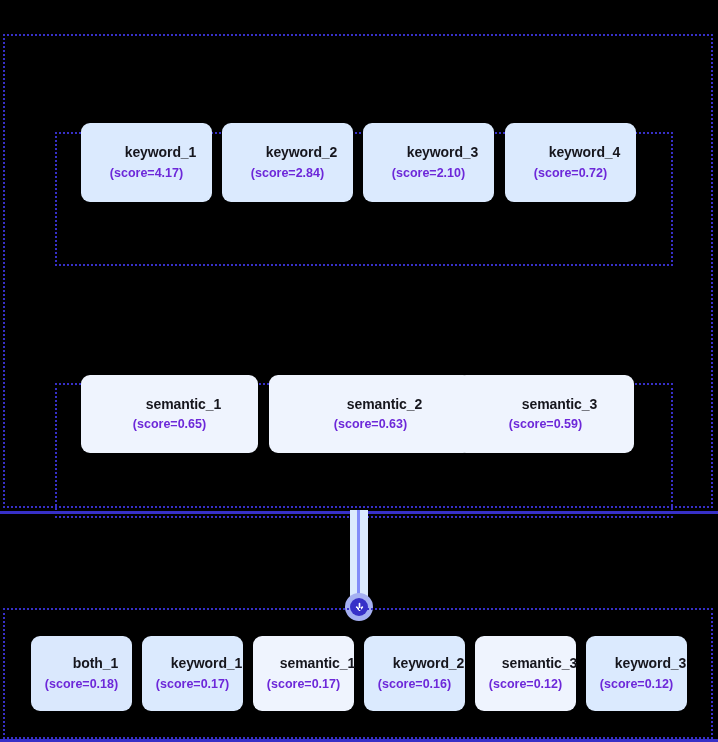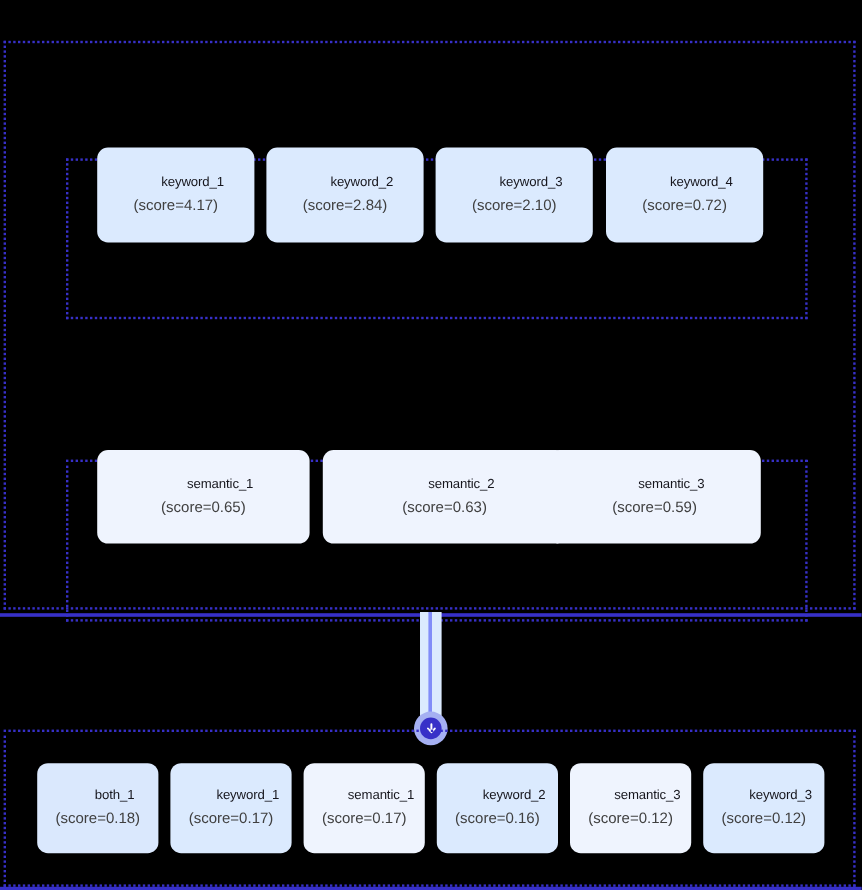--- a/index.html
+++ b/index.html
@@ -84,31 +84,31 @@
     display: flex;
     flex-direction: column;
     align-items: center;
     justify-content: center;
     line-height: 1.18;
     color: #111118;
     text-align: center;
     padding: 0 6px;
   }
   .node .node-label {
-    font-size: 11px;
-    font-weight: 400;
+    font-size: 14px;
+    font-weight: 700;
     letter-spacing: -0.1px;
     margin-bottom: 5px;
     color: #16161d;
     padding-left: 28px;
   }
   .node .node-score {
     font-size: 12.5px;
-    font-weight: 400;
-    color: #404040;
+    font-weight: 700;
+    color: #6d28d9;
   }
 
   .tone-keyword  { background: #dbeafe; }
   .tone-semantic { background: #eff4fe; }
   .tone-both     { background: #dae8fd; }
 
   
   .row-keyword .node { top: 123px; height: 79px; }
 
   

